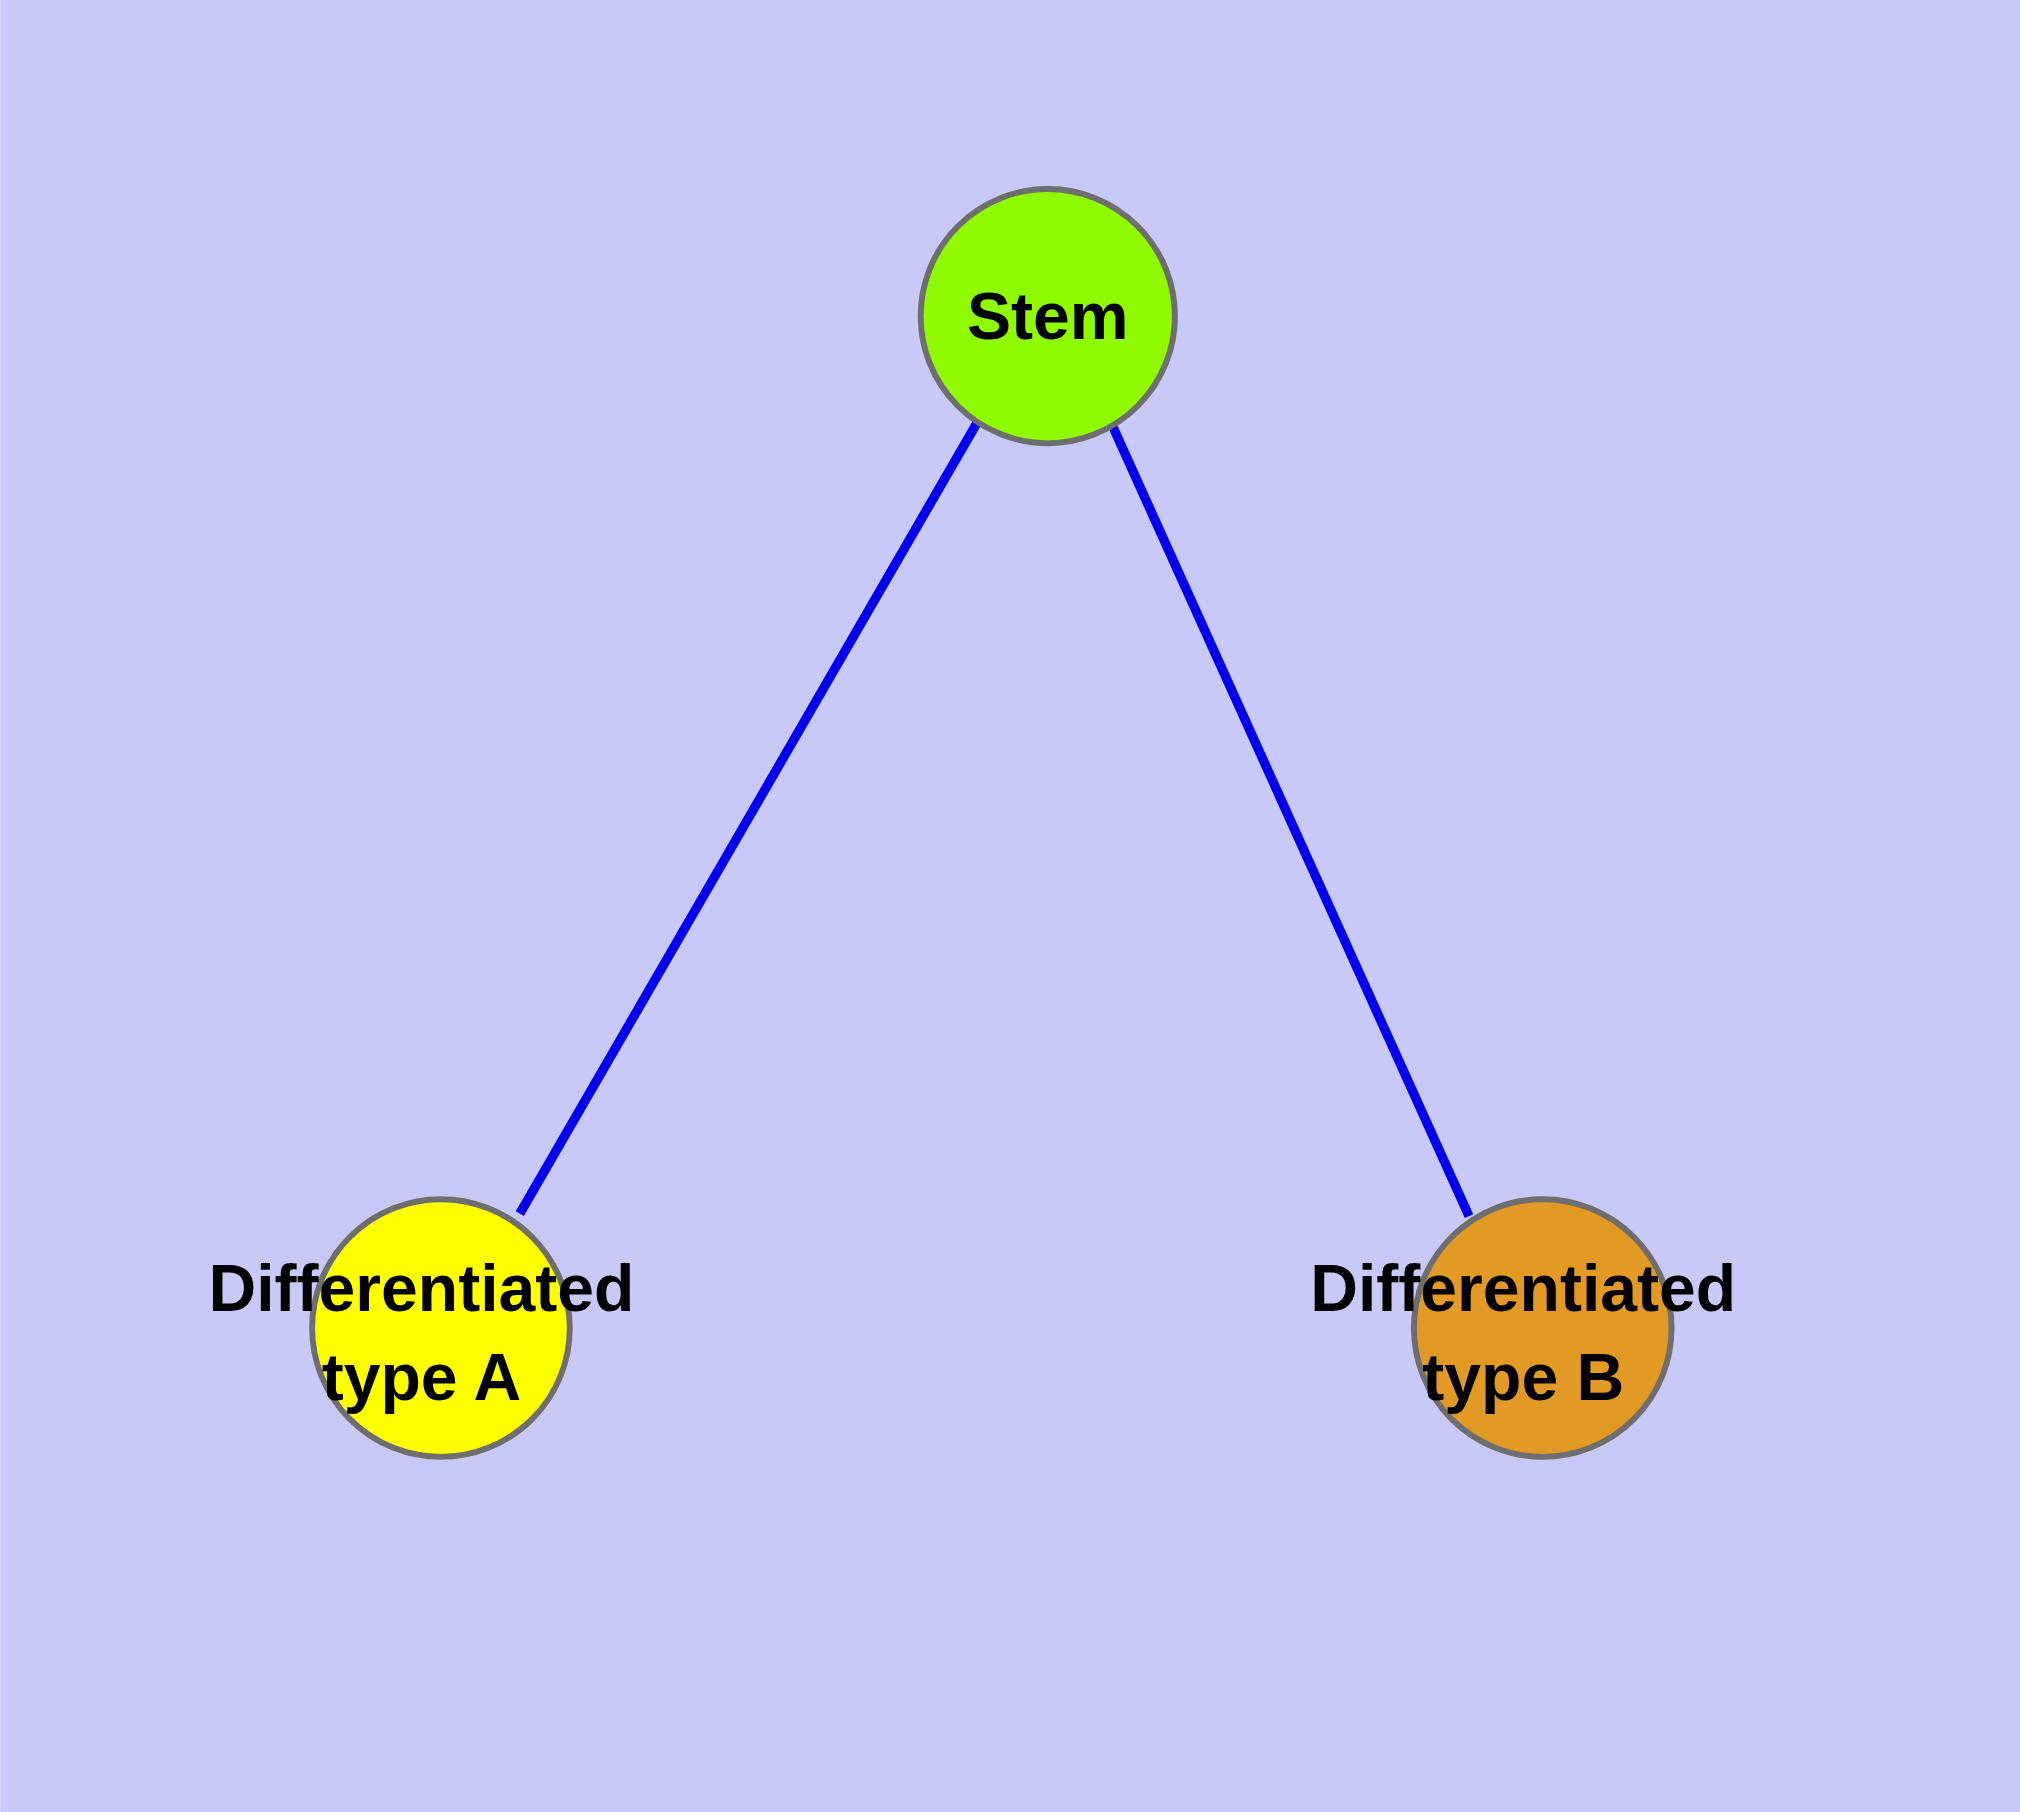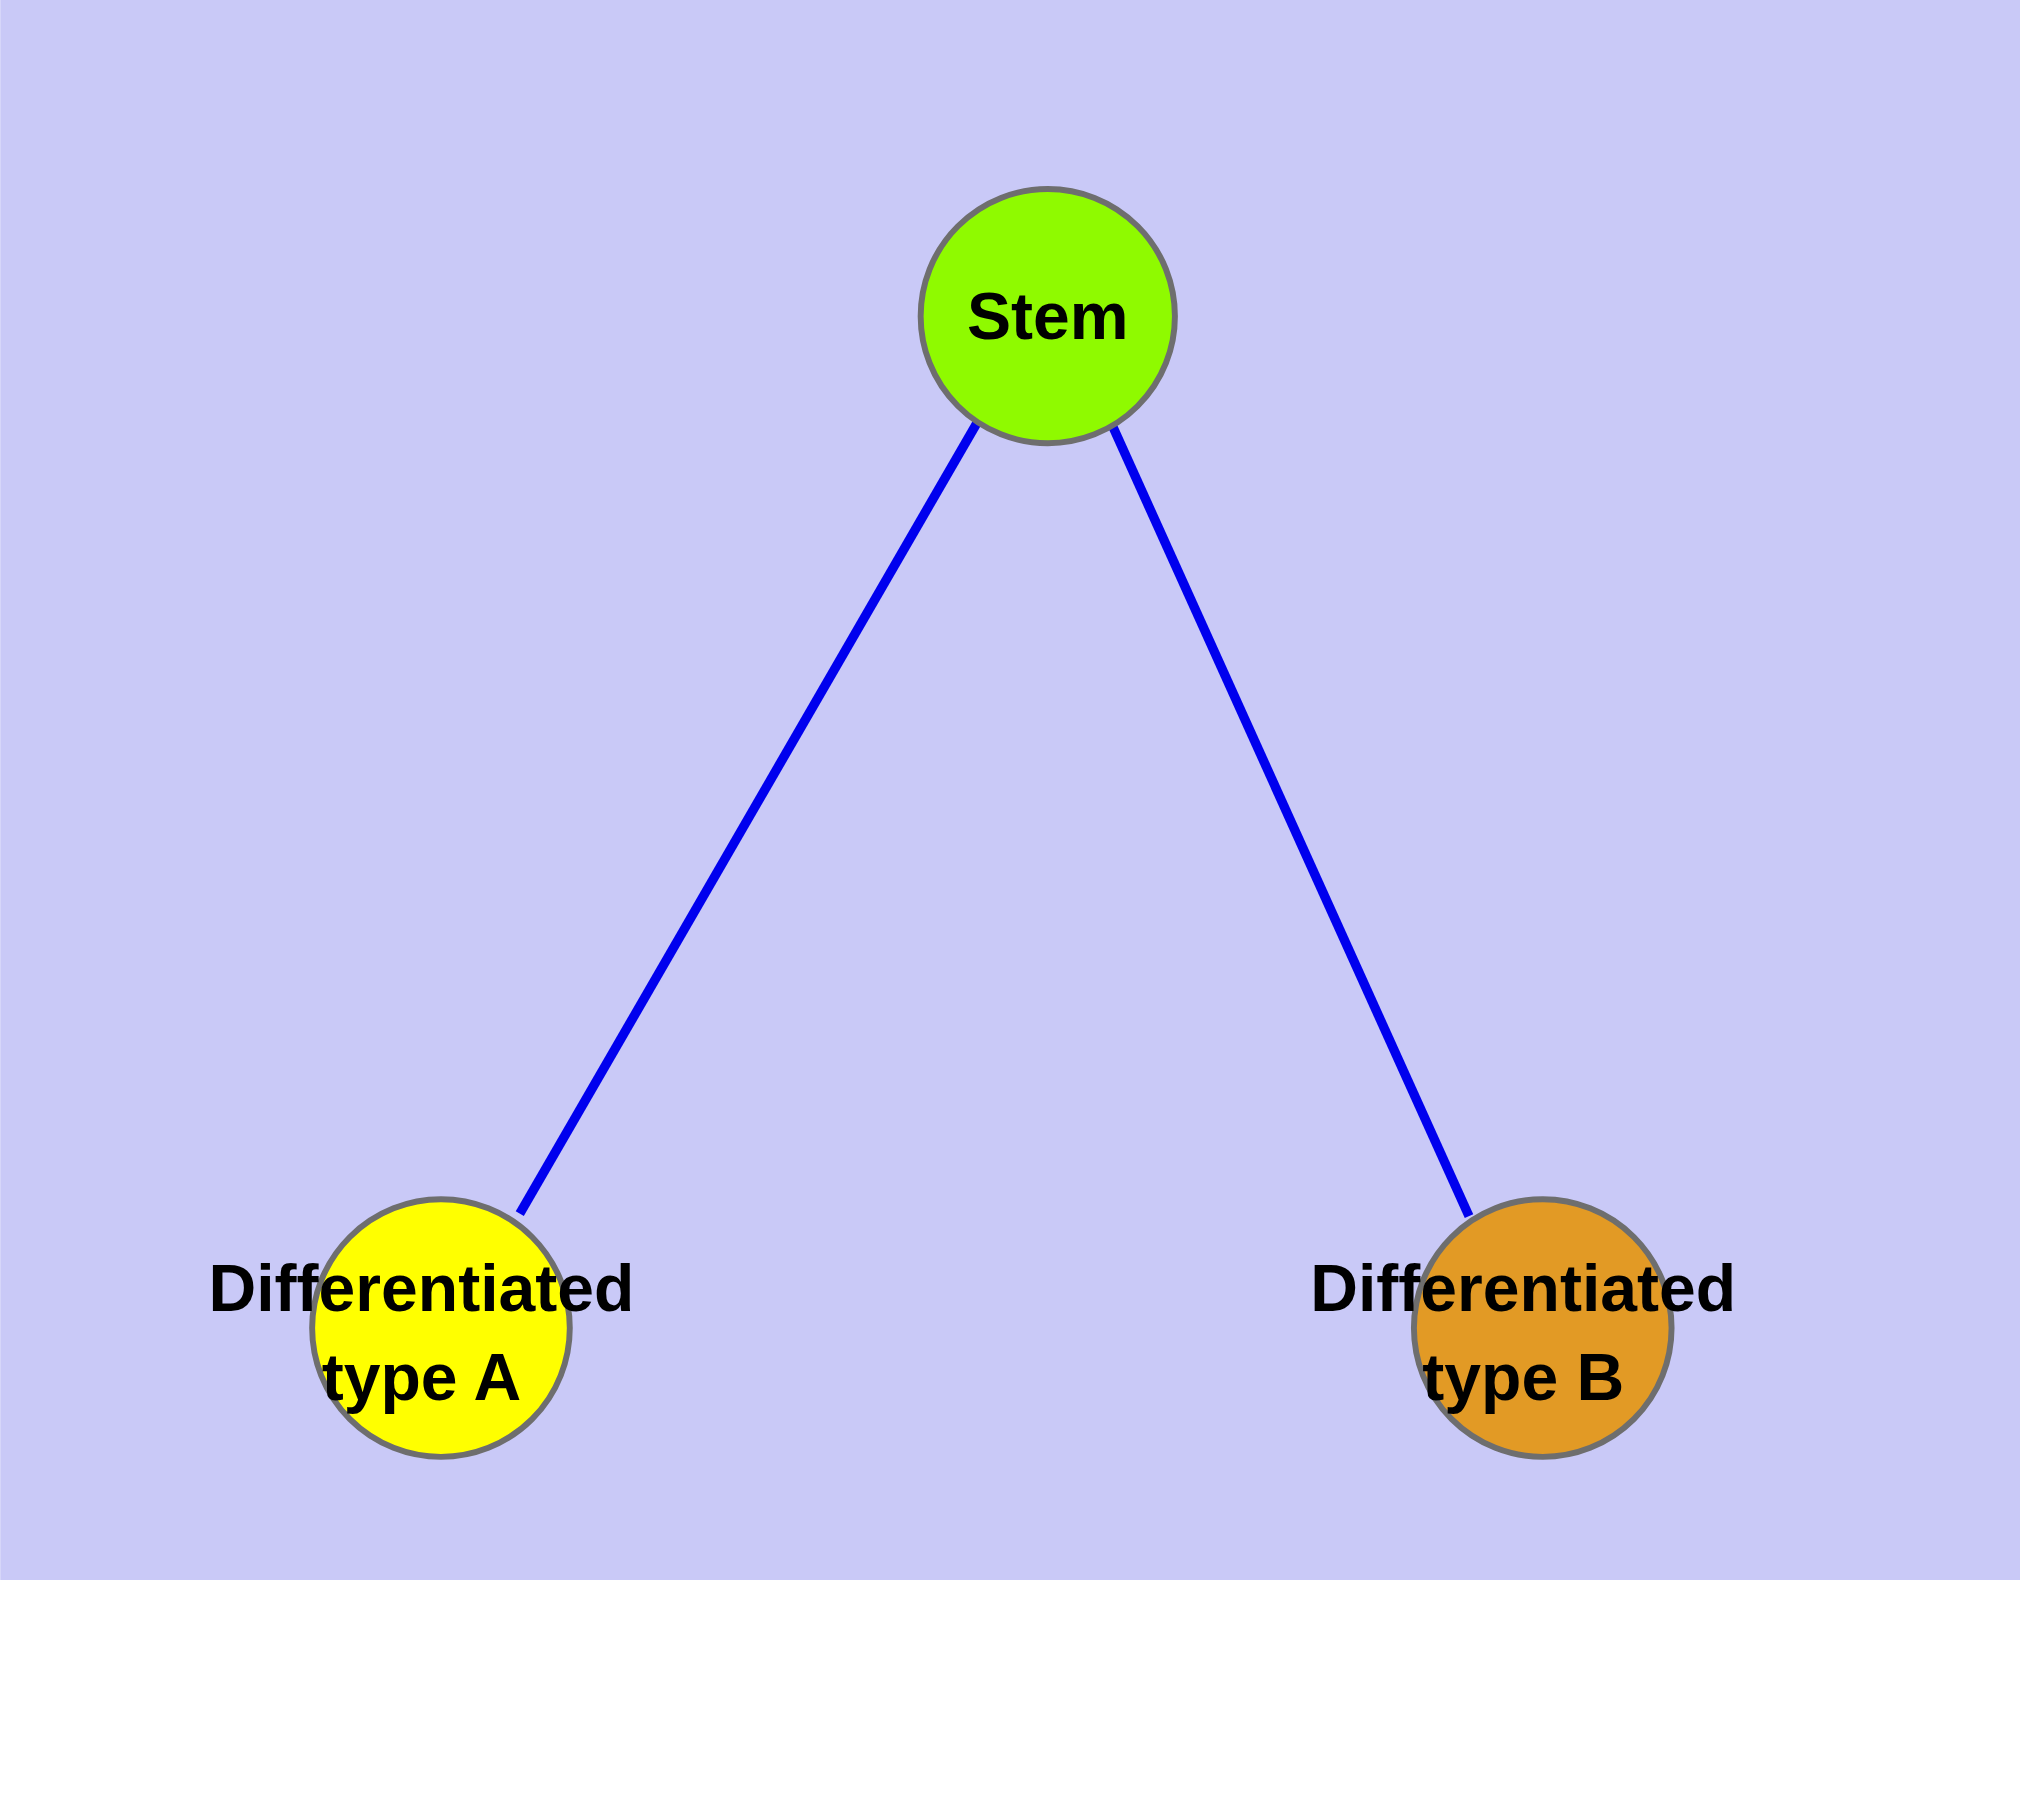--- a/index.html
+++ b/index.html
@@ -30,21 +30,21 @@
     font-weight: bold;
     fill: #000000;
     text-anchor: middle;
     dominant-baseline: auto;
     white-space: pre;
   }
 </style>
 </head>
 <body>
 
-<div id="diagram-canvas" style="width: 2021px; height: 1580px;">
+<div id="diagram-canvas" style="width: 2021px; height: 1812px;">
   <svg id="diagram-svg" viewBox="0 0 2384 2138" xmlns="http://www.w3.org/2000/svg" style="width: 2021px; height: 1812px;">
     <rect id="diagram-background" x="0" y="0" width="2384" height="2138" fill="#C9C9F7"></rect>
     <g id="edge-layer">
         <line x1="1153" y1="498" x2="613" y2="1432" stroke="#0000EE" stroke-width="11" stroke-linecap="butt"></line>
         <line x1="1313" y1="504" x2="1733" y2="1435" stroke="#0000EE" stroke-width="11" stroke-linecap="butt"></line>
       </g>
     <g id="node-layer">
         <circle cx="1236" cy="373" r="150" fill="#8FFA00" stroke="#6E6E6E" stroke-width="7"></circle>
         <circle cx="520" cy="1567" r="152" fill="#FFFF00" stroke="#6E6E6E" stroke-width="7"></circle>
         <circle cx="1820" cy="1567" r="152" fill="#E29A25" stroke="#6E6E6E" stroke-width="7"></circle>

